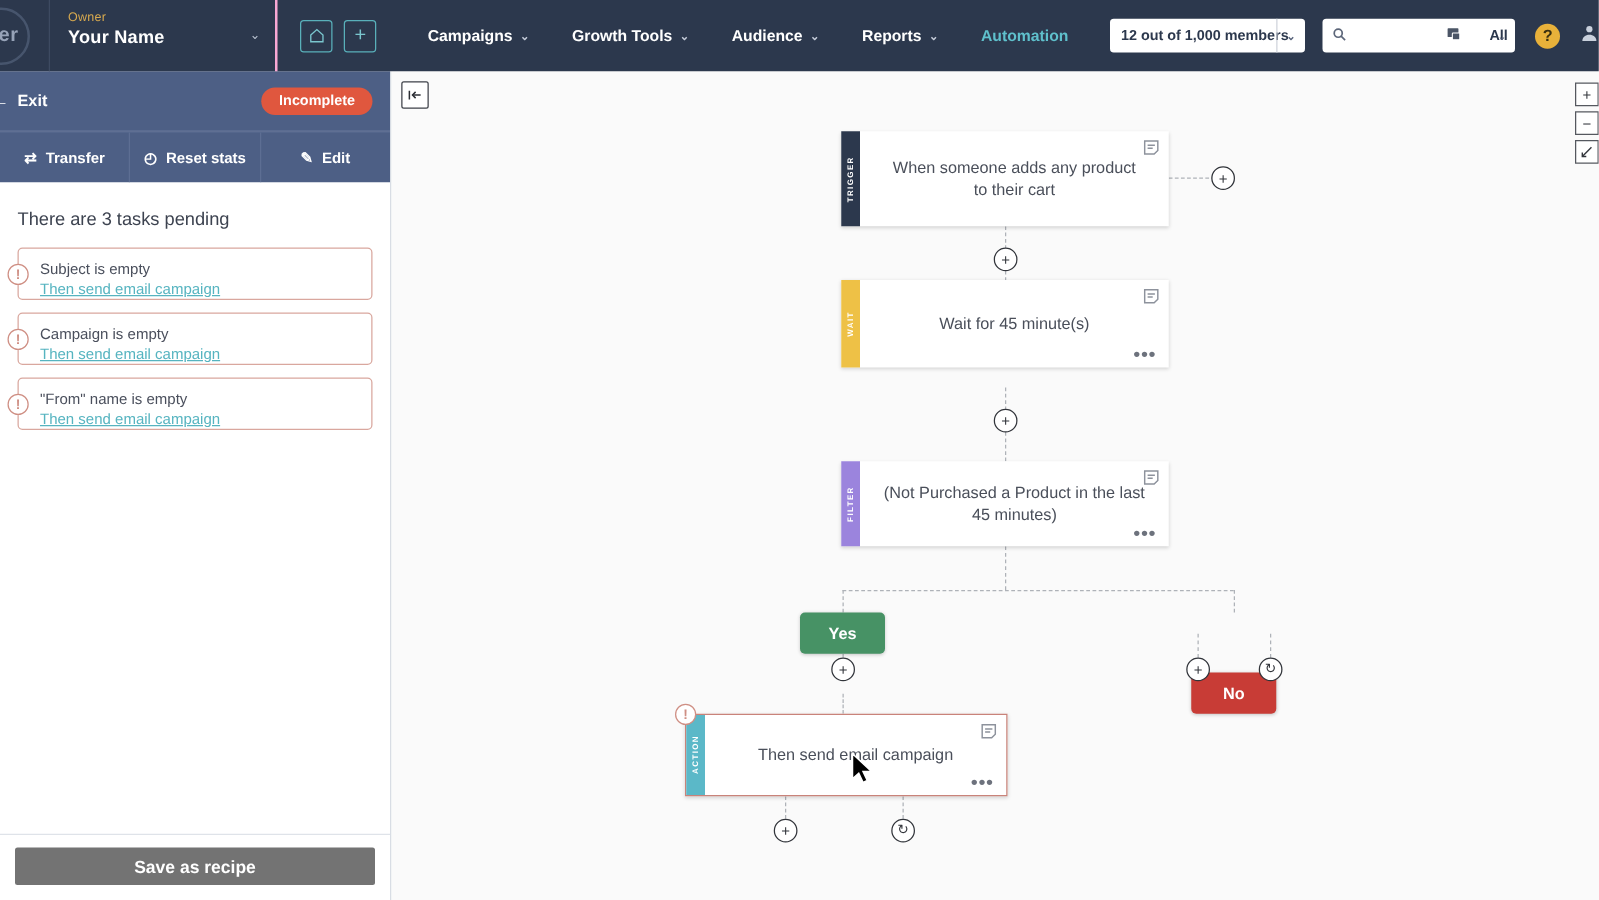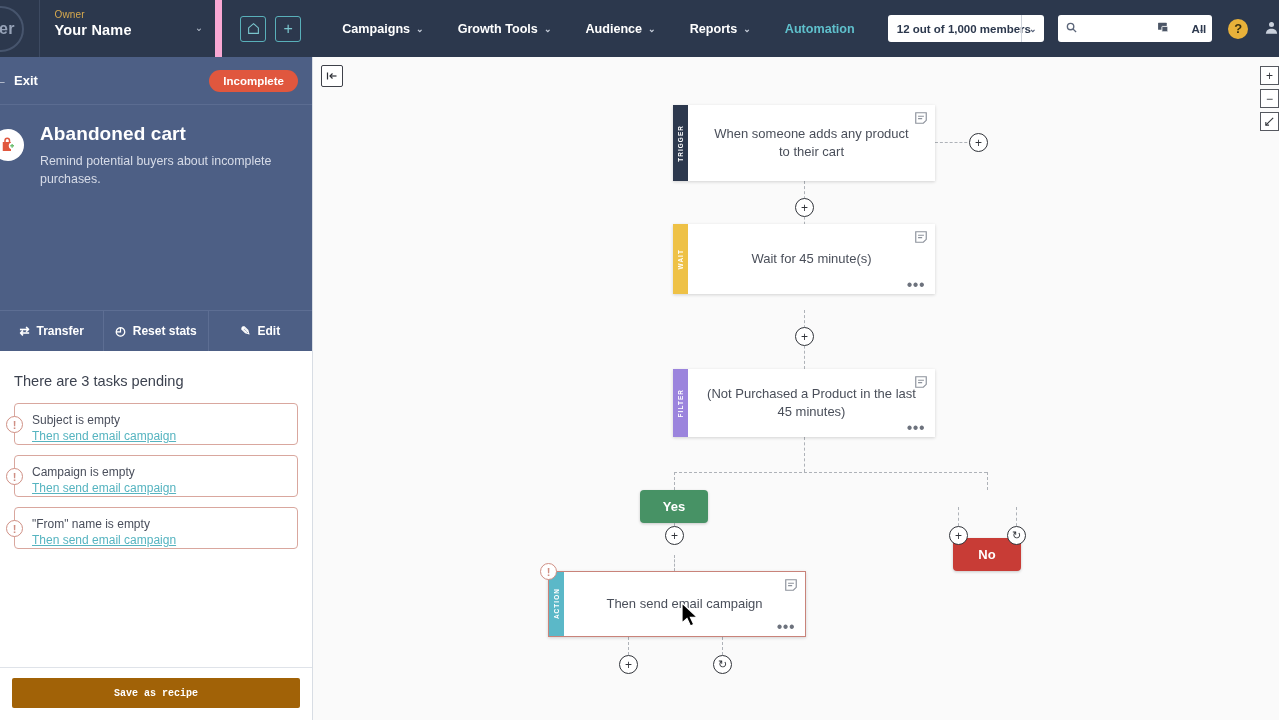--- a/index.html
+++ b/index.html
@@ -30,21 +30,21 @@
     border-radius: 50%;
     margin-left: -22px;
     display: flex; align-items: center; justify-content: flex-end;
     font-size: 16px; font-weight: bold; color: #97a3b8;
     padding-right: 7px;
     letter-spacing: .5px;
   }
   .owner-block {
     width: 185px; height: 57px;
     border-left: 1px solid #3d4a61;
-    border-right: 7px solid #f9a8d4;
+    border-right: 2px solid #f9a8d4;
     padding: 9px 12px 0 14px;
     position: relative;
   }
   .owner-label { font-size: 10px; color: #d7a94f; letter-spacing: .2px; }
   .owner-name { font-size: 14.5px; font-weight: bold; margin-top: 2px; letter-spacing: .2px; }
   .owner-caret {
     position: absolute; right: 12px; top: 22px;
     font-size: 10px; color: #b9c2d0;
   }
   .icon-btn-sq {
@@ -173,25 +173,25 @@
     border: 1.4px solid #cf8f84; background: #fff;
     color: #cf8f84; font-size: 11px; font-weight: bold;
     display: flex; align-items: center; justify-content: center;
   }
   .task-name { font-size: 12px; color: #4a4f5c; }
   .task-link { font-size: 12px; color: #56b4c0; text-decoration: underline; display: block; margin-top: 2px; }
 
   .lp-footer { border-top: 1px solid #dfe3e9; padding: 10px 12px 12px 12px; background: #fff; }
   .save-recipe {
     width: 100%; height: 30px;
-    background: #a16207; color: #fff;
-    font-size: 10px; font-weight: bold;
+    background: #737373; color: #fff;
+    font-size: 14px; font-weight: bold;
     border: 0; border-radius: 2px;
     display: flex; align-items: center; justify-content: center;
-    font-family: Liberation Mono, monospace;
+    font-family: Liberation Sans, sans-serif;
   }
 
   
   .canvas {
     position: absolute; top: 57px; left: 313px;
     width: 966px; height: 663px;
     background: #fafafa;
     overflow: hidden;
   }
   .collapse-btn {
@@ -365,34 +365,20 @@
 <div class="leftpanel">
 
   <div class="lp-exitrow">
     <div class="exit-link" style="padding-left:0;margin-left:-6px;">
       <span>←</span>
       <span>Exit</span>
     </div>
     <div class="badge-incomplete">Incomplete</div>
   </div>
 
-  <div class="lp-hero">
-    <div class="hero-avatar">
-      <svg width="18" height="18" viewBox="0 0 24 24">
-        <path d="M5 8 h11 v12 H5 z" fill="#e0573e"></path>
-        <path d="M8 8 V6 a3 3 0 0 1 6 0 v2" fill="none" stroke="#e0573e" stroke-width="2"></path>
-        <circle cx="17.5" cy="13" r="4.5" fill="#fff"></circle>
-        <path d="M17.5 10.5 v5 M15 13 h5" stroke="#6fbf73" stroke-width="1.8"></path>
-      </svg>
-    </div>
-    <div class="hero-txt">
-      <div class="hero-title">Abandoned cart</div>
-      <div class="hero-desc">Remind potential buyers about incomplete purchases.</div>
-    </div>
-  </div>
 
   <div class="lp-actions">
     <div class="lp-act">
       <span>⇄</span>
       <span>Transfer</span>
     </div>
     <div class="lp-act">
       <span>◴</span>
       <span>Reset stats</span>
     </div>

